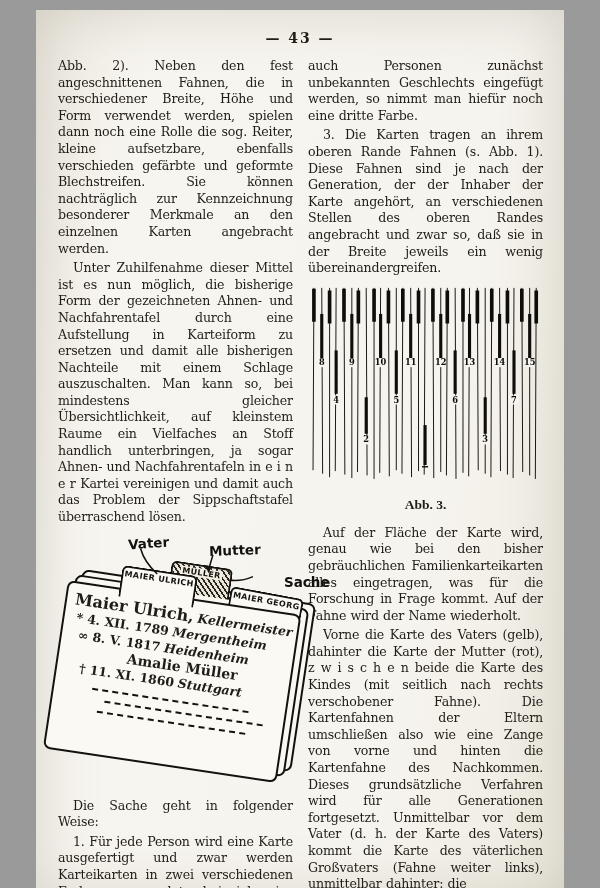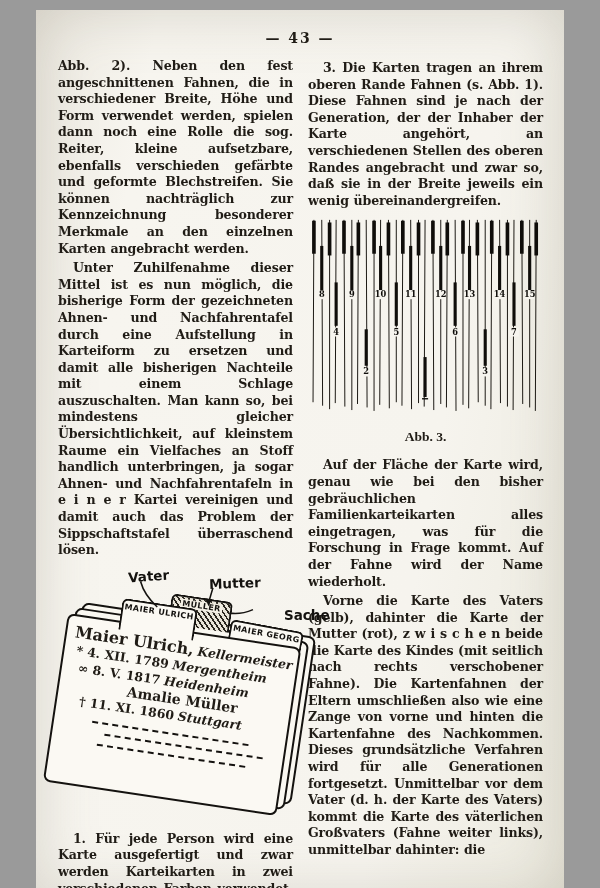--- a/index.html
+++ b/index.html
@@ -4,21 +4,21 @@
 <style>
   html,body{margin:0;padding:0;background:#9a9a9a;}
   .page{position:relative;width:528px;height:888px;margin:10px auto;overflow:hidden;
     background:linear-gradient(100deg,#edeae2 0%,#f7f5ef 18%,#f6f4ee 70%,#eceadf 100%);
     color:#201c16;font-family:"DejaVu Serif",serif;
     box-shadow:inset 0 0 60px rgba(120,110,90,.25);}
   .pagenum{padding-top:20px;text-align:center;font-weight:bold;font-size:14px;letter-spacing:2px;}
   .columns{display:flex;gap:15px;padding:12px 21px 0 22px;}
   .col{flex:1;min-width:0;}
   p.para{margin:0 0 3px 0;font-size:12.6px;line-height:16.6px;text-align:justify;
-    font-weight:bold;letter-spacing:-.15px;word-spacing:.4px;}
+    font-weight:normal;letter-spacing:-.15px;word-spacing:.4px;}
   p.indent{text-indent:15px;margin-top:2px;}
   .caption{text-align:center;font-weight:bold;font-size:13.5px;margin:4px 0 7px 0;}
 
   
   .fig2{position:relative;height:262px;margin:8px 0 0 0;}
   .ann{position:absolute;font-family:"DejaVu Sans",sans-serif;font-weight:bold;
     font-size:13.5px;color:#14120f;z-index:6;}
   .ann-vater{left:70px;top:1px;transform:rotate(-4deg);}
   .ann-mutter{left:151px;top:8px;transform:rotate(-2deg);}
   .ann-kind{left:226px;top:40px;}
@@ -92,24 +92,26 @@
             <div class="cl cl3"><span class="pr">∞ 8. V. 1817</span><span class="sc">Heidenheim</span></div>
             <div class="cl4">Amalie Müller</div>
             <div class="cl cl5"><span class="pr">† 11. XI. 1860</span><span class="sc">Stuttgart</span></div>
             <div class="dash d1"></div>
             <div class="dash d2"></div>
             <div class="dash d3"></div>
           </div>
         </div>
       </div>
 
+      <p class="para indent">Die Sache geht in folgender Weise:</p>
       <p class="para indent">1. Für jede Person wird eine Karte ausgefertigt und zwar werden Karteikarten in zwei verschiedenen Farben verwendet, beispielsweise gelblich für männliche und rötlich für weibliche Glieder. Müssen (bei Nachfahrentafeln)</p>
     </div>
 
     <div class="col">
+      <p class="para">auch Personen zunächst unbekannten Geschlechts eingefügt werden, so nimmt man hiefür noch eine dritte Farbe.</p>
       <p class="para indent">3. Die Karten tragen an ihrem oberen Rande Fahnen (s. Abb. 1). Diese Fahnen sind je nach der Generation, der der Inhaber der Karte angehört, an verschiedenen Stellen des oberen Randes angebracht und zwar so, daß sie in der Breite jeweils ein wenig übereinandergreifen.</p>
 
       <div class="fig3" id="fig3"><svg viewBox="0 0 266 228" width="100%">
             <line x1="4.5" y1="1" x2="3.5" y2="211" stroke="#1c1914" stroke-width="1.15"></line>
             <line x1="4.5" y1="2" x2="4.5" y2="40" stroke="#0f0d0a" stroke-width="4.2" stroke-linecap="butt"></line>
             <line x1="13.533333333333333" y1="1" x2="14.533333333333333" y2="215" stroke="#1c1914" stroke-width="1.15"></line>
             <line x1="13.533333333333333" y1="31" x2="13.533333333333333" y2="83" stroke="#0f0d0a" stroke-width="3.6" stroke-linecap="butt"></line>
             <rect x="8.033333333333333" y="81.8" width="11" height="10.5" fill="#f6f4ee"></rect>
             <text x="13.533333333333333" y="90" text-anchor="middle" fill="#0f0d0a" font-family="&quot;DejaVu Serif&quot;,serif" font-size="9.5" font-weight="bold">8</text>
             <line x1="22.566666666666666" y1="1" x2="22.566666666666666" y2="219" stroke="#1c1914" stroke-width="1.15"></line>

